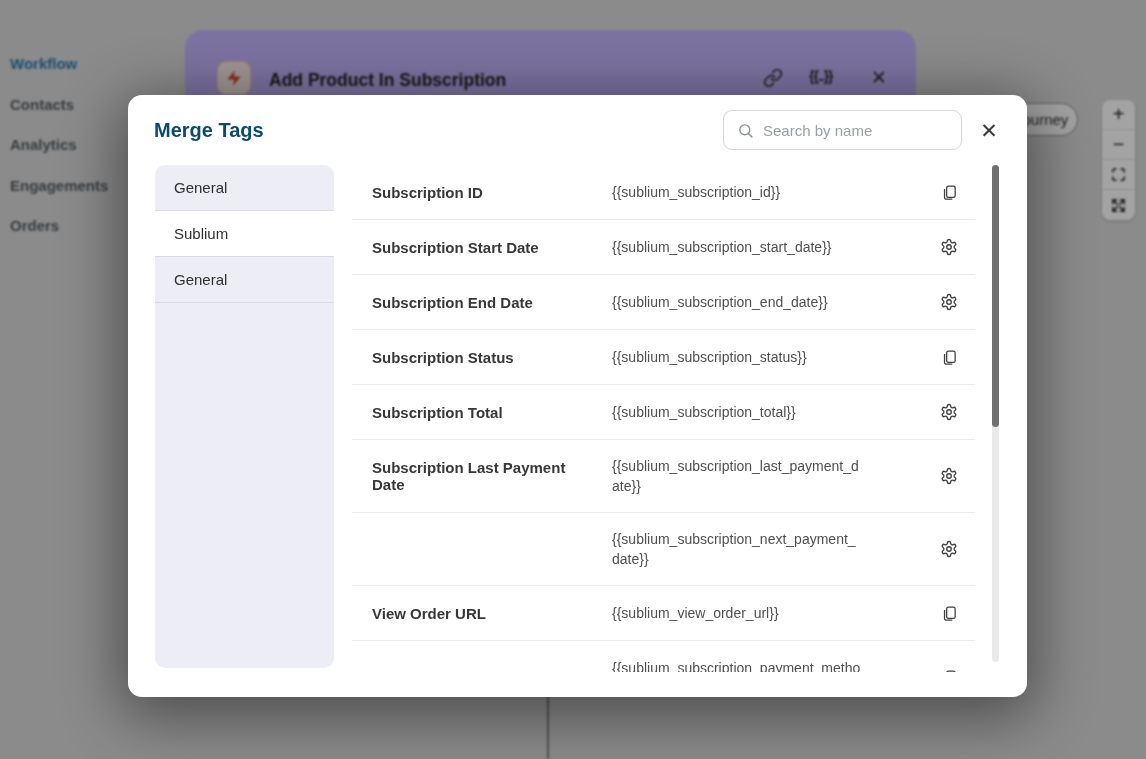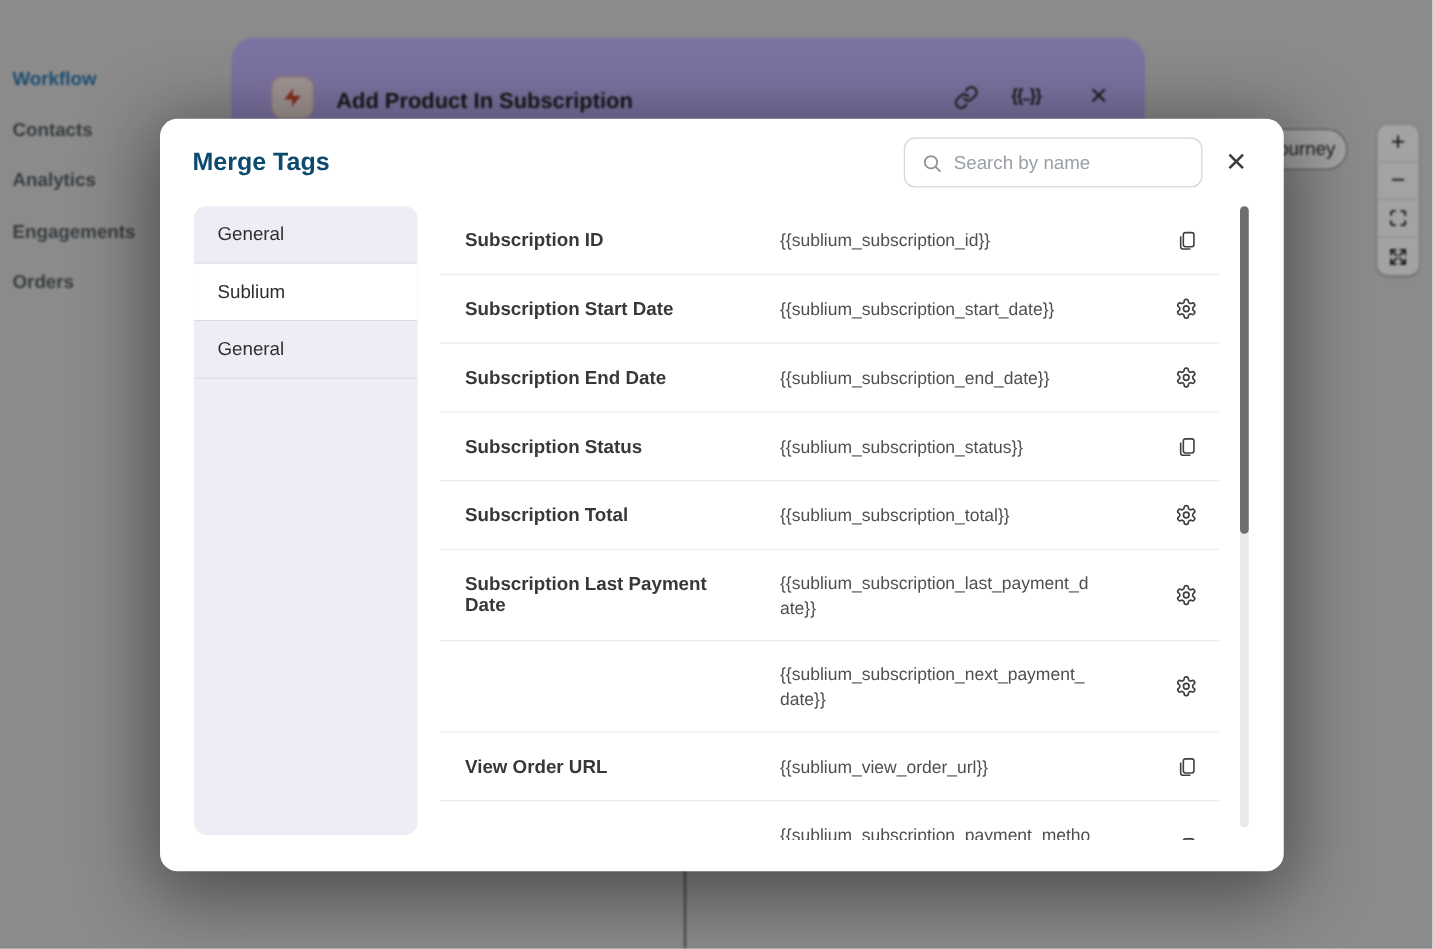--- a/index.html
+++ b/index.html
@@ -57,21 +57,21 @@
   .tabs-panel { position:absolute; left:27px; top:70px; width:179px; height:503px;
     background:#ecedf5; border-radius:10px; overflow:hidden; }
   .tab { height:46px; display:flex; align-items:center; padding-left:19px; font-size:15px;
     color:#2f2f2f; border-bottom:1px solid #d9dae3; cursor:pointer; }
   .tab.selected { background:#ffffff; }
 
   .rows { position:absolute; left:224px; top:70px; width:623px; height:507px; overflow:hidden; }
   .row { position:relative; display:flex; align-items:center; border-bottom:1px solid #ebebeb; }
   .row:last-child { border-bottom:none; }
   .row-label { position:absolute; left:20px; width:230px; font-size:15px; font-weight:600; color:#383838; }
-  .row-value { position:absolute; left:272px; width:250px; font-size:14px; color:#4f4f4f;
+  .row-value { position:absolute; left:260px; width:250px; font-size:14px; color:#4f4f4f;
     line-height:20px; word-break:break-all; }
   .row-action { position:absolute; right:14px; width:24px; height:24px; border:none; background:none;
     cursor:pointer; color:#3f3f3f; display:flex; align-items:center; justify-content:center; }
 
   .scrollbar { position:absolute; left:864px; top:70px; width:7px; height:497px;
     background:#e9e9e9; border-radius:4px; }
   .scroll-thumb { position:absolute; left:0; top:0; width:7px; height:262px;
     background:#6f6f6f; border-radius:4px; cursor:pointer; }
   svg { display:block; }
 </style>

